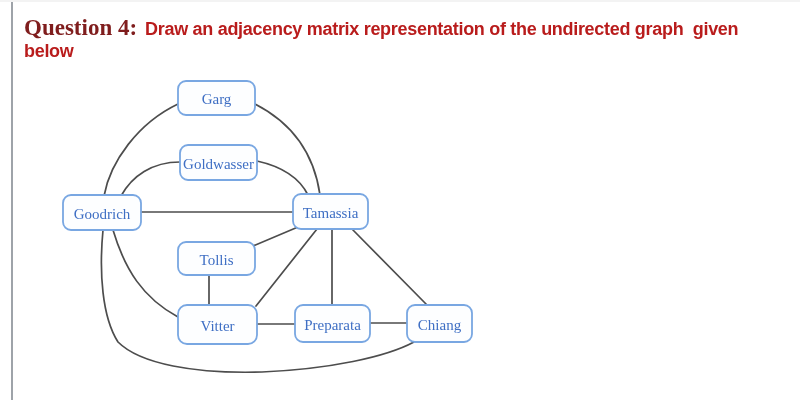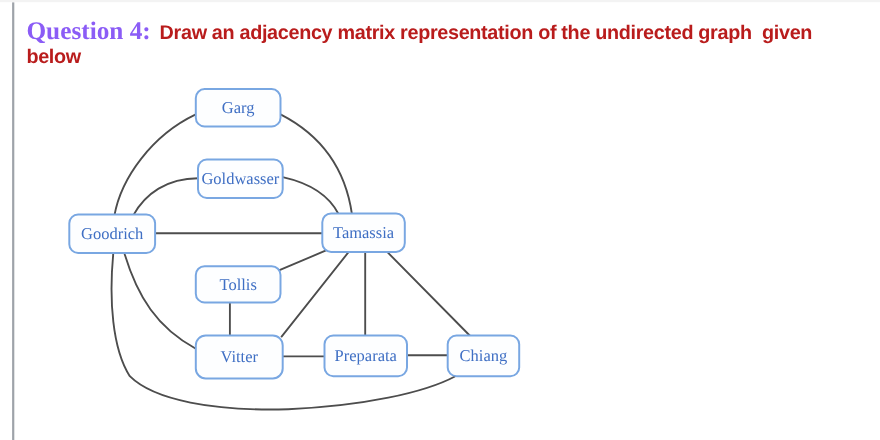--- a/index.html
+++ b/index.html
@@ -15,21 +15,21 @@
     position:absolute;left:11px;top:0;width:2px;height:400px;
     background:#8d939a;opacity:.85;
   }
   .heading{
     position:absolute;left:24px;top:13px;right:20px;
     white-space:pre-wrap;
     color:#111;
   }
   .heading .q-label{
     font-family:"Liberation Serif",serif;
-    font-weight:bold;font-size:23px;color:#8b5cf6;
+    font-weight:bold;font-size:23px;color:#7f1d1d;
   }
   .heading .q-text{
     font-family:"Liberation Sans",sans-serif;
     font-weight:bold;font-size:18px;letter-spacing:-0.3px;color:#b91c1c;
     margin-left:8px;
   }
   .graph-figure{position:absolute;left:0;top:0;width:800px;height:400px;}
   .edge{
     fill:none;stroke:#4d4d4d;stroke-width:1.7;stroke-linecap:round;
   }

